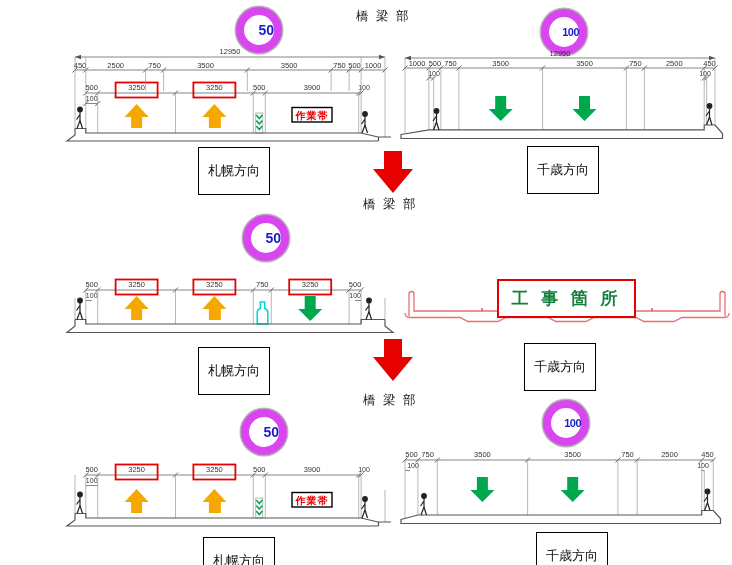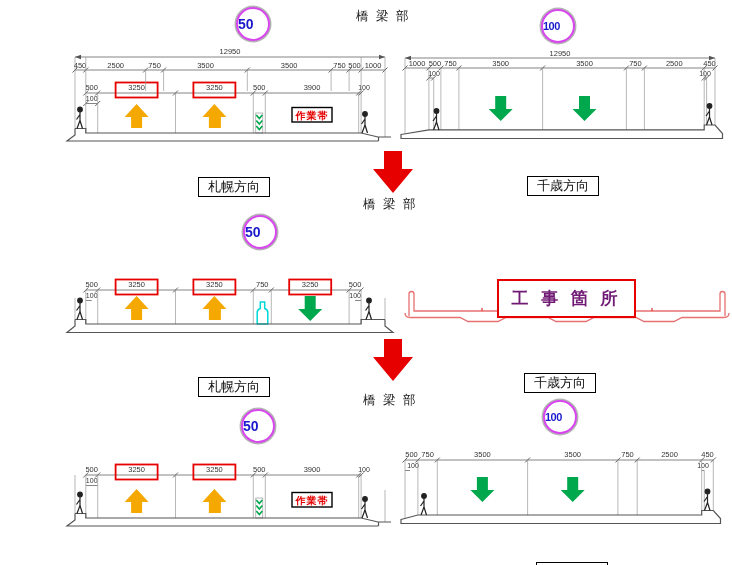--- a/index.html
+++ b/index.html
@@ -1,29 +1,29 @@
 <!DOCTYPE html>
 <html><head>
 <meta charset="utf-8">
 <style>
   html,body{margin:0;padding:0;background:#fff;}
   #stage{position:relative;width:732px;height:565px;background:#fff;overflow:hidden;
          font-family:"Liberation Sans",sans-serif;}
   .title{position:absolute;left:10px;color:#e60000;font-weight:bold;font-size:17px;
          letter-spacing:.5px;text-decoration:underline;white-space:nowrap;}
   .bridgelbl{position:absolute;color:#222;font-weight:normal;font-size:12.5px;letter-spacing:2px;white-space:nowrap;}
-  .sign{position:absolute;width:30px;height:30px;border-radius:50%;border:2px solid #d946ef;
+  .sign{position:absolute;width:30px;height:30px;border-radius:50%;border:8px solid #d946ef;
         background:#fff;box-shadow:0 0 0 1.5px #b3b3b3;display:flex;align-items:center;
-        justify-content:flex-start;color:#1a1acc;font-weight:bold;}
+        justify-content:flex-end;color:#1a1acc;font-weight:bold;}
   .sign.s50{font-size:14px;}
   .sign.s100{font-size:11px;letter-spacing:-.5px;}
   .dirbox{position:absolute;border:1.5px solid #000;background:#fff;color:#111;
-          font-size:13px;padding:0 9px;white-space:nowrap;margin-top:30px;}
+          font-size:13px;padding:14px 9px;white-space:nowrap;}
   .kouji{position:absolute;left:497px;top:279px;width:135px;height:35px;border:2.5px solid #e60000;
-         background:#fff;color:#701a75;font-weight:bold;font-size:17px;letter-spacing:4px;
+         background:#fff;color:#15803d;font-weight:bold;font-size:17px;letter-spacing:4px;
          display:flex;align-items:center;justify-content:center;white-space:nowrap;}
   svg{position:absolute;overflow:visible;}
   .dim{stroke:#666;stroke-width:.8;fill:none;}
   .tick{stroke:#555;stroke-width:.9;fill:none;}
   .ext{stroke:#999;stroke-width:.7;fill:none;}
   .deck{stroke:#555;stroke-width:1.2;fill:none;}
   .deckf{stroke:#555;stroke-width:1.2;fill:#fff;}
   .person{stroke:#222;stroke-width:1.2;fill:none;}
   .phead{fill:#222;}
   text.d{font:7.5px "Liberation Sans",sans-serif;fill:#333;text-anchor:middle;}

